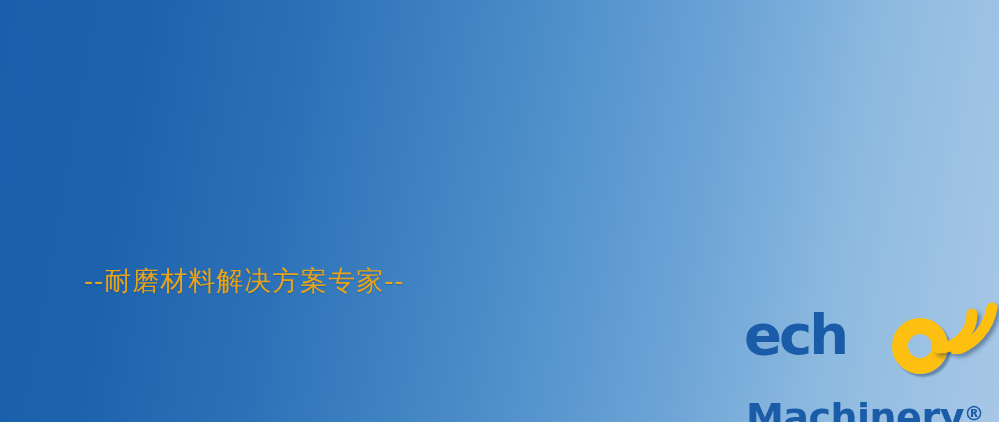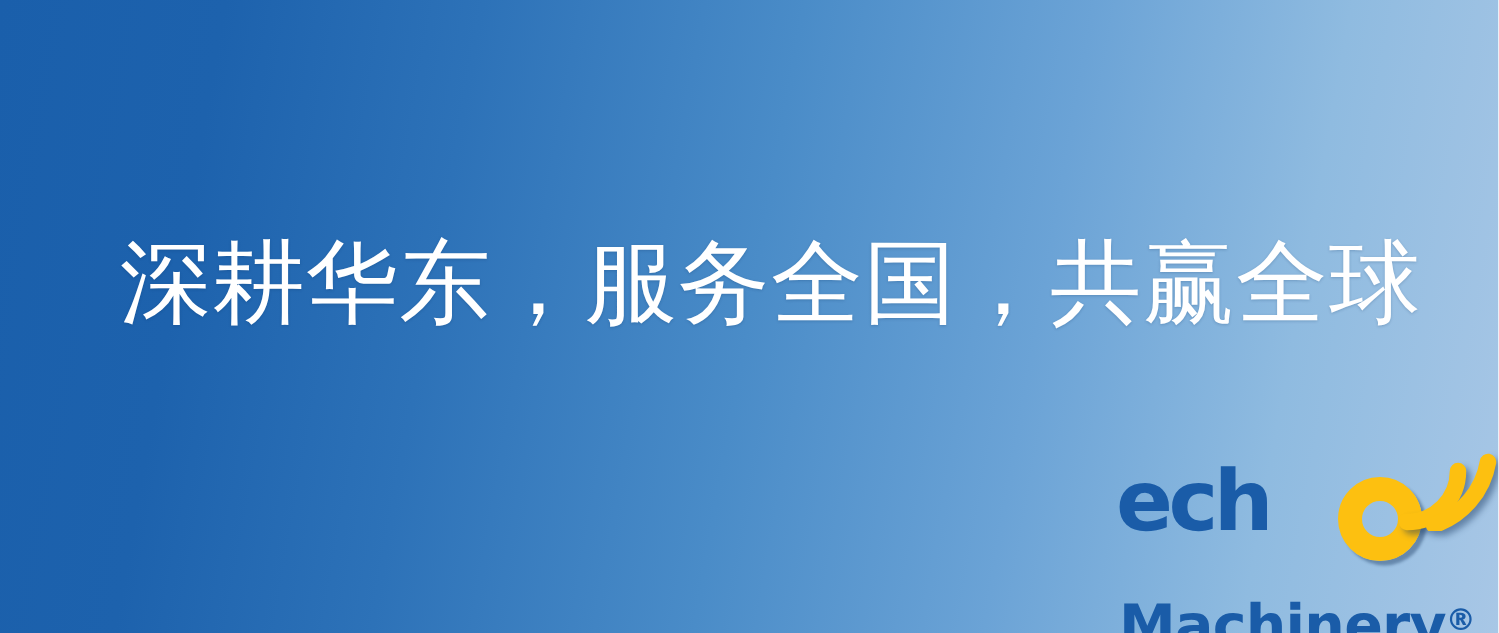--- a/index.html
+++ b/index.html
@@ -117,22 +117,22 @@
     font-size: 20px;
     vertical-align: 10px;
     letter-spacing: 0;
   }
 </style>
 </head>
 <body>
 
 <div id="banner">
 
-  <div id="headline">深耕华东，服务全国，共赢全球</div>
 
+  <div id="subtitle">--耐磨材料解决方案专家--</div>
 
   <div id="logo">
 
     <div id="logo-wordmark">ech</div>
 
     <div id="logo-o"></div>
 
     <div id="logo-waves">
       <svg width="70" height="62" viewBox="0 0 70 62" class="logo-shadow">
         <path d="M 8 56 A 34 34 0 0 0 42 22" fill="none" stroke="#fdc010" stroke-width="11" stroke-linecap="round"></path>

